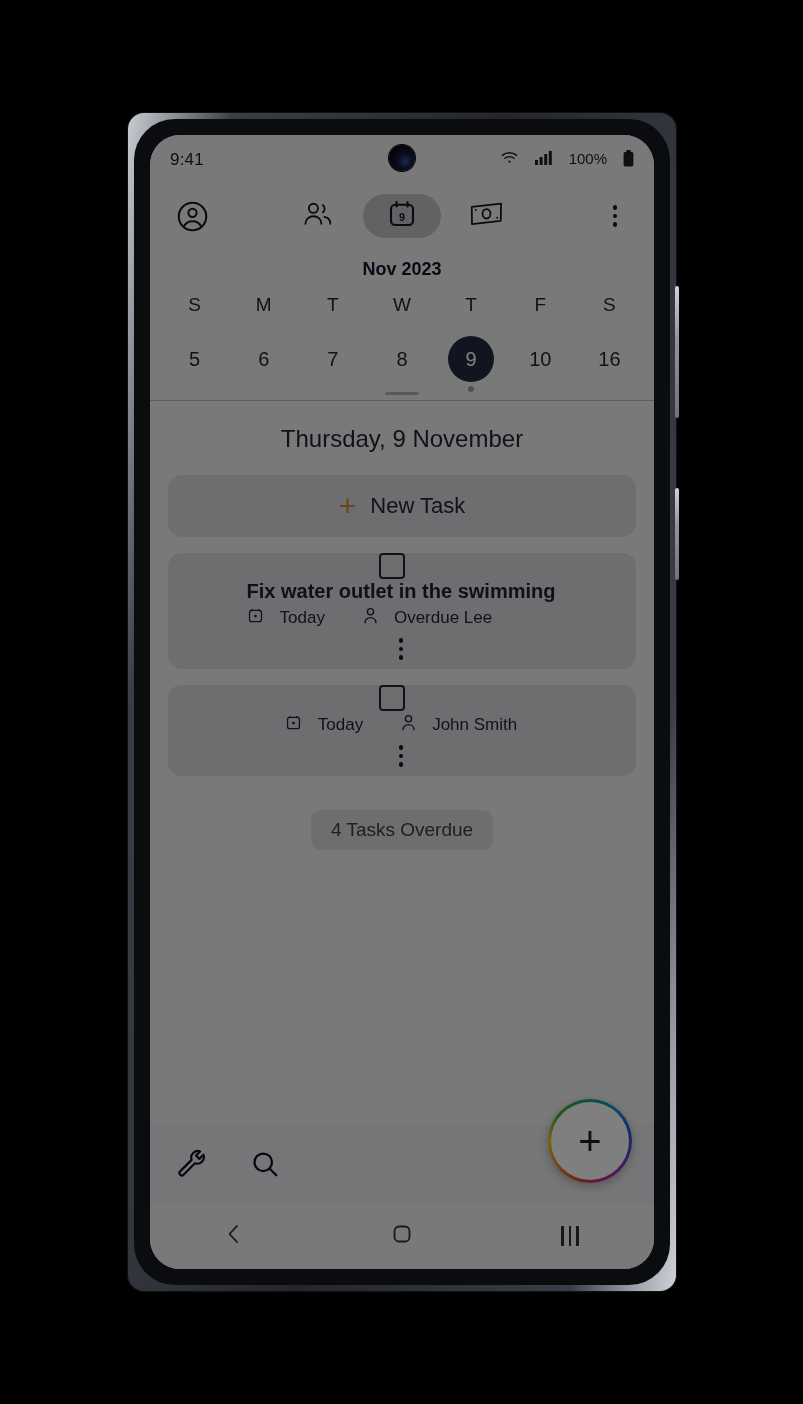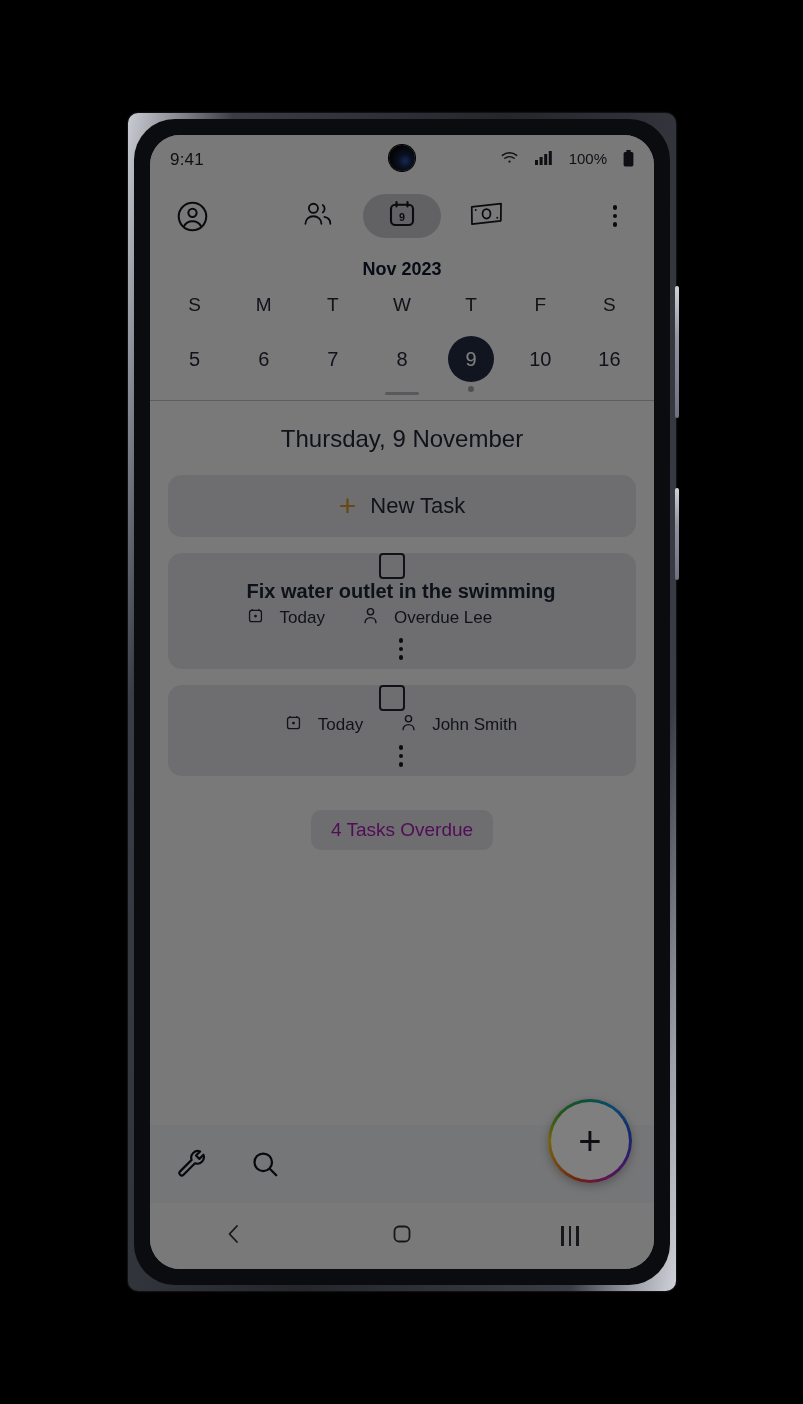--- a/index.html
+++ b/index.html
@@ -8,21 +8,21 @@
     background: #000;
     font-family: "Liberation Sans", sans-serif;
     overflow: hidden;
   }
 
   
   #device {
     position: absolute;
     left: 128px; top: 113px;
     width: 548px; height: 1178px;
-    border-radius: 10px;
+    border-radius: 16px;
     background: linear-gradient(100deg,#c9ccd2 0%,#8e9199 6%,#3a3d45 14%,#24262c 50%,#3a3d45 86%,#9a9da5 94%,#cfd2d8 100%);
     box-shadow: 0 0 2px rgba(255,255,255,.25);
   }
   #device-inner {
     position: absolute;
     left: 6px; top: 6px; right: 6px; bottom: 6px;
     border-radius: 41px;
     background: #0b0c10;
   }
   
@@ -216,21 +216,21 @@
     display: flex; flex-direction: column; align-items: center; justify-content: center;
     gap: 4px; flex: 0 0 auto;
   }
   .task-kebab i { width: 4.5px; height: 4.5px; border-radius: 50%; background: #14171f; display:block; }
 
   #overdue-wrap { display: flex; justify-content: center; margin-top: 34px; }
   #overdue {
     padding: 9px 20px;
     border-radius: 10px;
     background: rgba(168,170,176,.30);
-    color: #a21caf;
+    color: #404040;
     font-size: 19px;
   }
 
   
   #bottombar {
     position: absolute;
     left: 0; right: 0; bottom: 66px;
     height: 78px;
     background: rgba(210,212,216,.22);
     display: flex; align-items: center;

